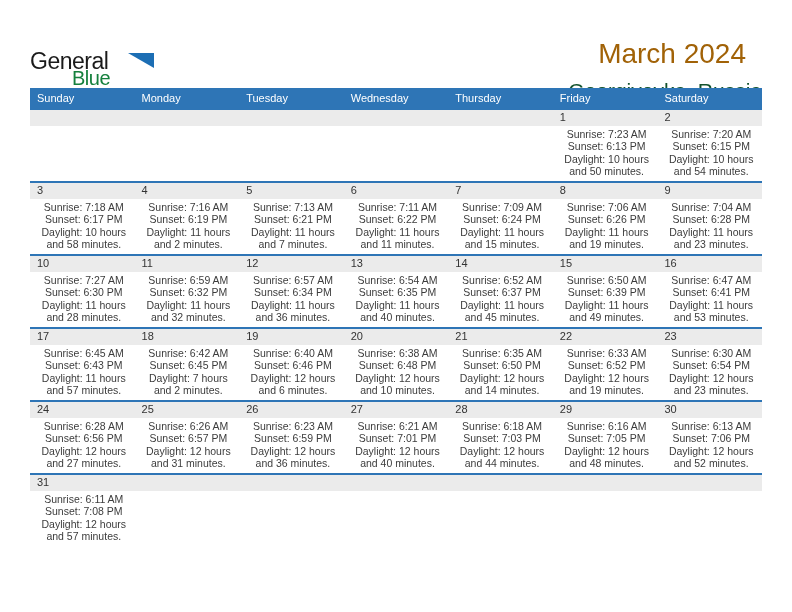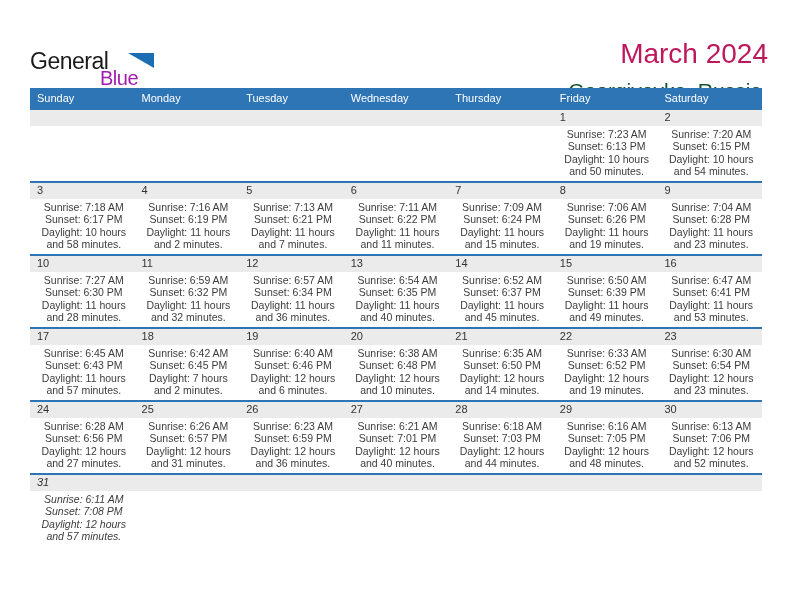--- a/index.html
+++ b/index.html
@@ -7,37 +7,37 @@
               font-family:"Liberation Sans", sans-serif; }
   .page { position:relative; width:792px; height:612px; background:#fff;padding-left:32px; }
 
   
   .logo { position:absolute; left:30px; top:48px; width:140px; height:48px; }
   .logo-general { position:absolute; left:0; top:0; font-size:23px; font-weight:500;
                   letter-spacing:-0.5px; color:#1a1a1a; }
   .logo-triangle { position:absolute; left:98px; top:5px; width:0; height:0;
                    border-top:15px solid #1C6EB4; border-left:26px solid transparent; }
   .logo-blue { position:absolute; left:42px; top:19px; font-size:20px; font-weight:500;
-               letter-spacing:-0.5px; color:#a21caf;margin-left:28px; }
-
-  .month-title { position:absolute; right:24px; top:38px; font-size:28px; color:#be185d;
+               letter-spacing:-0.5px; color:#15803d; }
+
+  .month-title { position:absolute; right:46px; top:38px; font-size:28px; color:#a16207;
                  text-align:right; }
   .location-subtitle { position:absolute; right:30px; top:79px; font-size:21px; color:#14532d;
                        text-align:right; }
 
   
   .calendar { position:absolute; left:30px; top:88px; width:732px; }
   .header-row { display:grid; grid-template-columns:repeat(7,1fr); background:#2E75B6;
                 height:20px; }
   .hcell { color:#ffffff; font-size:11px; line-height:20px; padding-left:7px;
            overflow:hidden; white-space:nowrap; }
 
   .week-row { display:grid; grid-template-columns:repeat(7,1fr);
               border-top:2px solid #2E75B6; height:73px; }
-  .week-row.last { height:74px;font-style:italic; }
+  .week-row.last { height:74px; }
   .cell { overflow:hidden; }
   .num { background:#EBEBEB; height:16px; font-size:11px; line-height:15px;
          color:#333333; padding-left:7px; }
   .txt { padding:2px 4px 0 7px; font-size:10.5px; line-height:12.4px; color:#3c3c3c;text-align:center; }
 </style>
 </head>
 <body>
 
 <div class="page">
 

